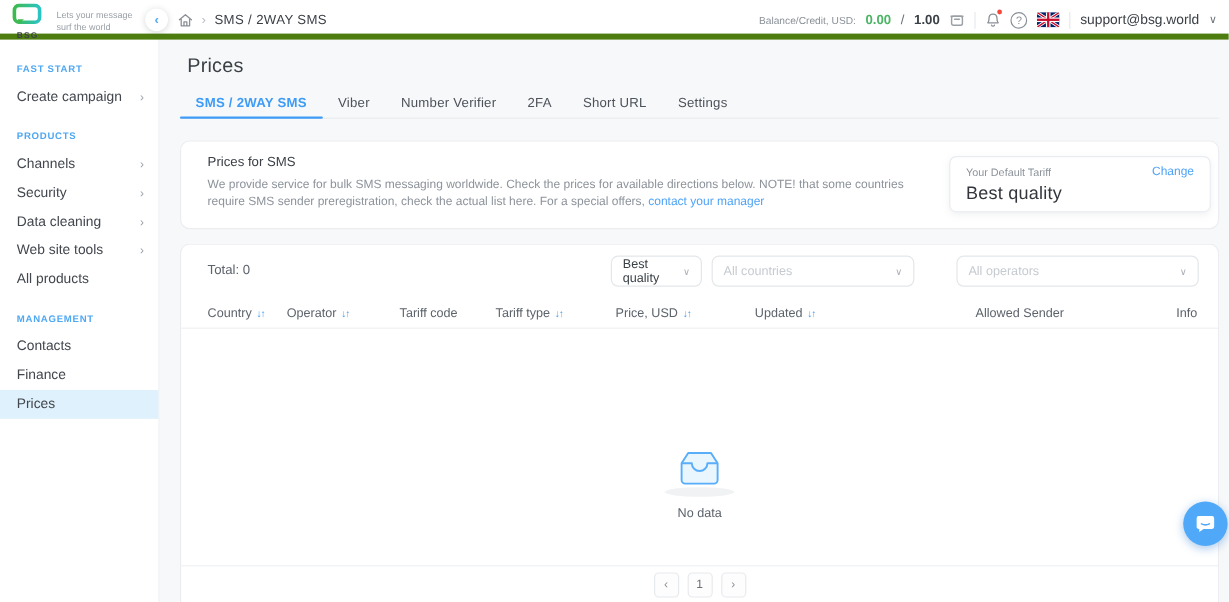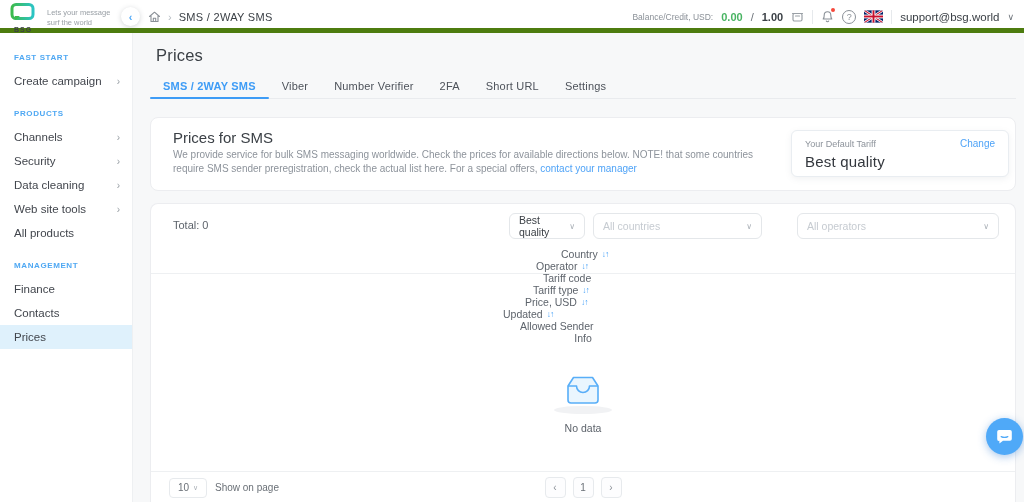--- a/index.html
+++ b/index.html
@@ -37,40 +37,40 @@
 
   
   .main { position:absolute; left:133px; top:33px; width:891px; height:469px; }
   .page-title { position:absolute; left:23px; top:13px; font-size:16.5px; color:#3b4046; letter-spacing:.2px; }
   .tabs { position:absolute; left:17px; top:40px; width:866px; height:26px; border-bottom:1px solid #e9ebee; display:flex; align-items:stretch; }
   .tab { padding:0 13px; display:flex; align-items:center; font-size:11px; color:#4d525a; cursor:pointer; position:relative; letter-spacing:.2px; }
   .tab.active { color:#3e9cf6; font-weight:bold; }
   .tab.active::after { content:""; position:absolute; left:0; right:0; bottom:-1px; height:2px; background:#3e9cf6; border-radius:2px; }
 
   .info-card { position:absolute; left:17px; top:84px; width:866px; height:74px; background:#fff; border:1px solid #ecedf0; border-radius:8px; }
-  .info-heading { position:absolute; left:22px; top:11px; font-size:15px; color:#3b4046; }
+  .info-heading { position:absolute; left:22px; top:11px; font-size:11px; color:#3b4046; }
   .info-body { position:absolute; left:22px; top:30px; width:588px; font-size:10px; line-height:1.42; color:#8d939b; }
   .link { color:#4fa3f7; cursor:pointer; }
   .tariff-card { position:absolute; left:640px; top:12px; width:218px; height:47px; background:#fff; border:1px solid #e9edf1; border-radius:6px; box-shadow:0 2px 6px rgba(120,130,140,.10); }
   .tariff-label { position:absolute; left:13px; top:8px; font-size:9px; color:#8d939b; }
   .tariff-change { position:absolute; right:13px; top:7px; font-size:10px; color:#4fa3f7; cursor:pointer; }
   .tariff-value { position:absolute; left:13px; top:22px; font-size:15px; color:#33373d; letter-spacing:.2px; }
 
   .table-card { position:absolute; left:17px; top:170px; width:866px; height:299px; background:#fff; border:1px solid #ecedf0; border-radius:8px 8px 0 0; border-bottom:none; }
   .filter-row { position:absolute; left:0; top:0; width:100%; height:44px; }
   .total { position:absolute; left:22px; top:15px; font-size:11px; color:#5d636b; }
   .select { position:absolute; top:9px; height:26px; border:1px solid #e4e7ea; border-radius:6px; background:#fff; display:flex; align-items:center; justify-content:space-between; padding:0 9px; font-size:10.5px; cursor:pointer; }
   .select .val { color:#3b4046; }
   .select .ph { color:#c6cbd1; }
   .select .sel-chev { color:#aab0b7; font-size:8px; margin-left:8px; }
   .sel-tariff { left:358px; width:76px; }
   .sel-countries { left:442px; width:169px; }
   .sel-operators { left:646px; width:202px; }
 
-  .thead { position:absolute; left:0; top:44px; width:100%; height:26px; display:flex; align-items:center; border-bottom:1px solid #eef0f2; font-size:10.5px; color:#5d636b;flex-direction:column; }
+  .thead { position:absolute; left:0; top:44px; width:100%; height:26px; display:flex; align-items:center; border-bottom:1px solid #eef0f2; font-size:10.5px; color:#5d636b; }
   .th { display:flex; align-items:center; gap:4px; }
   .sort { color:#4aa3f7; font-size:8.5px; letter-spacing:-1px; cursor:pointer; }
   .th-country { width:88px; padding-left:22px; }
   .th-operator { width:94px; }
   .th-code { width:80px; }
   .th-type { width:100px; }
   .th-price { width:116px; }
   .th-updated { width:160px; }
   .th-sender { width:150px;margin-left:24px; }
   .th-info { flex:1; justify-content:center; }
@@ -191,24 +191,24 @@
   <div class="side-item">
     <span>Web site tools</span>
     <span class="chev">›</span>
   </div>
   <div class="side-item">
     <span>All products</span>
   </div>
 
   <div class="side-label">MANAGEMENT</div>
   <div class="side-item">
+    <span>Contacts</span>
+  </div>
+  <div class="side-item">
     <span>Finance</span>
-  </div>
-  <div class="side-item">
-    <span>Contacts</span>
   </div>
   <div class="side-item active">
     <span>Prices</span>
   </div>
 </div>
 
 <div class="main">
   <div class="page-title">Prices</div>
 
   <div class="tabs">
@@ -284,27 +284,20 @@
     <div class="empty">
       <svg width="46" height="34" viewBox="0 0 46 34">
         <path d="M8 13 L13.5 4.5 H32.5 L38 13 V27 a3 3 0 0 1 -3 3 H11 a3 3 0 0 1 -3 -3 Z" fill="#eaf6fe" stroke="#58aef8" stroke-width="1.6" stroke-linejoin="round"></path>
         <path d="M8 13 h8.5 a6.5 6.5 0 0 0 13 0 H38" fill="none" stroke="#58aef8" stroke-width="1.6" stroke-linejoin="round"></path>
       </svg>
       <div class="empty-shadow"></div>
       <div class="empty-text">No data</div>
     </div>
 
     <div class="pagi-row">
-      <div class="pagesize-group">
-        <div class="pagesize">
-          <span>10</span>
-          <span class="sel-chev">∨</span>
-        </div>
-        <span class="show-label">Show on page</span>
-      </div>
       <div class="page-btn">
         <span>‹</span>
       </div>
       <div class="page-btn page-num">1</div>
       <div class="page-btn">
         <span>›</span>
       </div>
     </div>
   </div>
 </div>

